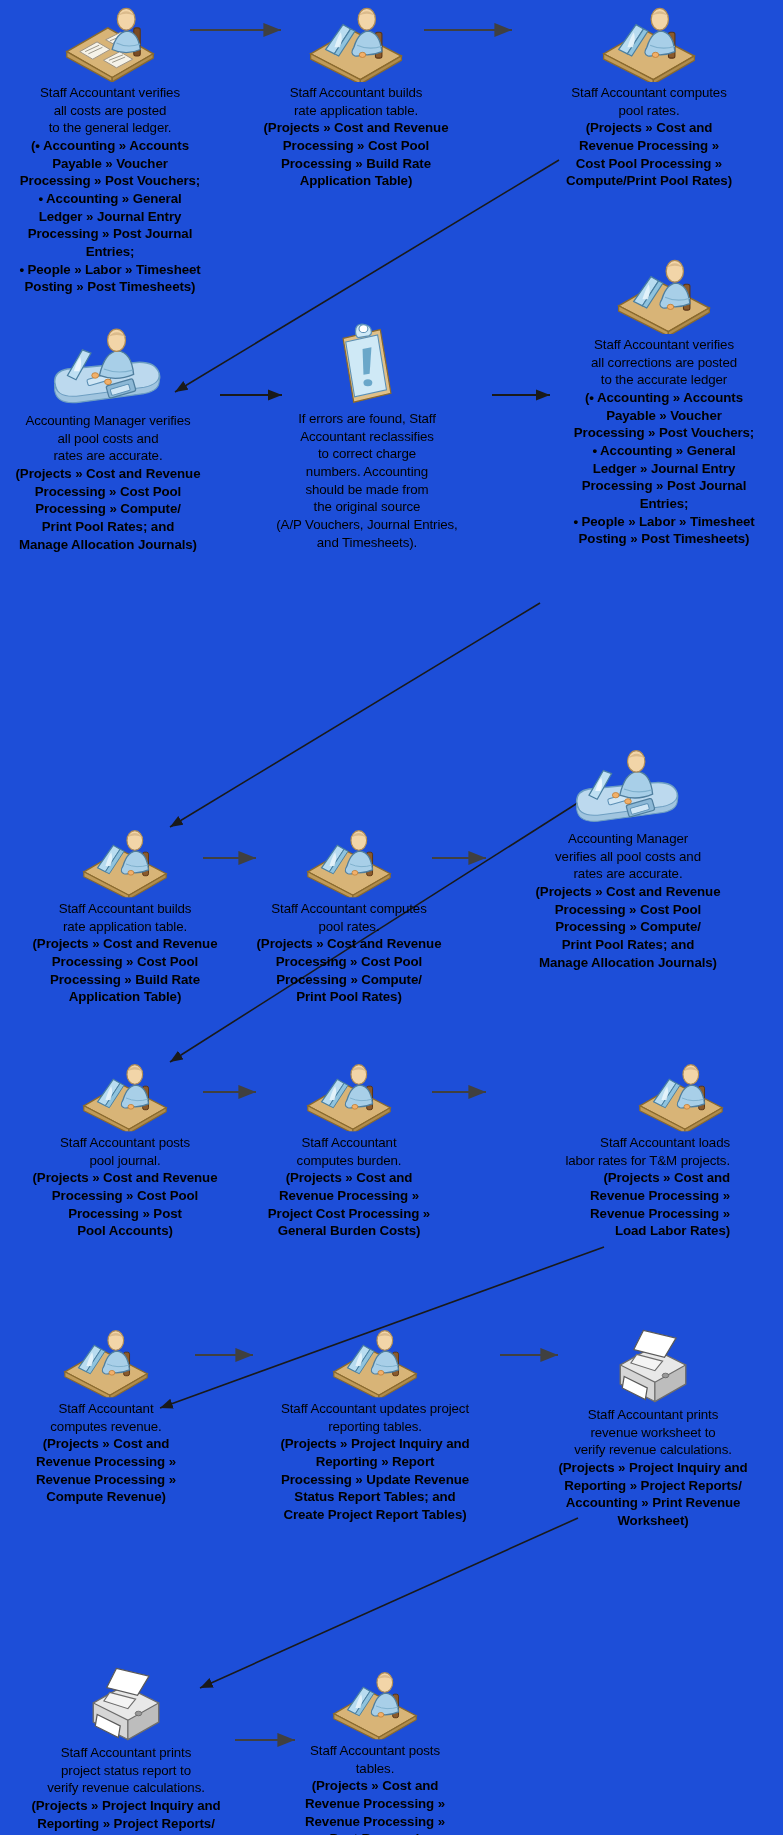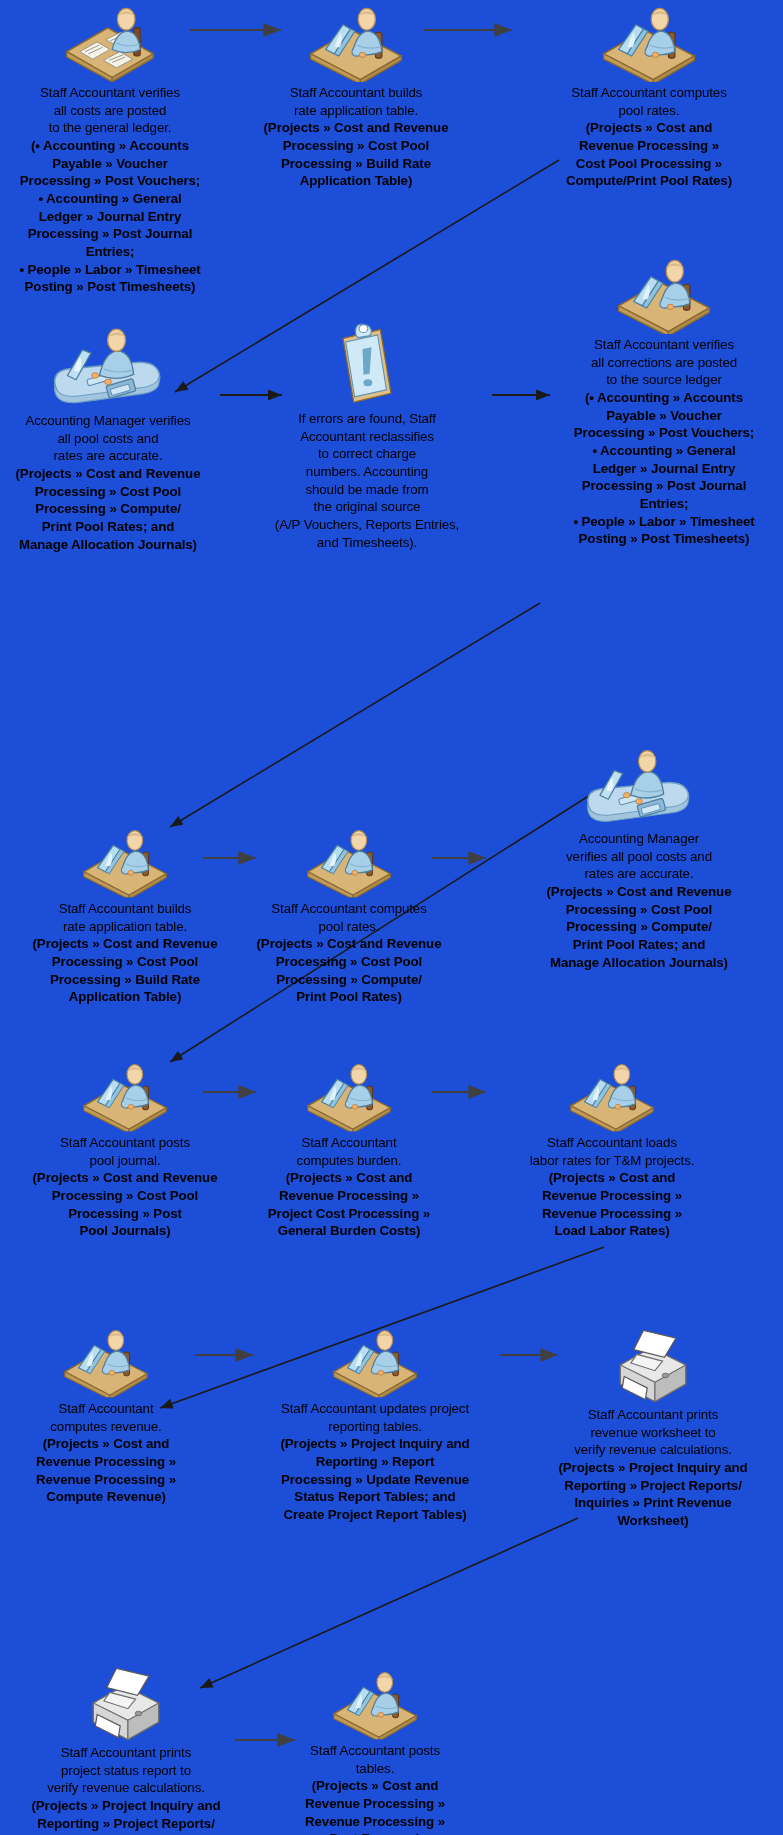--- a/index.html
+++ b/index.html
@@ -247,35 +247,35 @@
           <use href="#sym-clipboard-alert"></use>
         </svg>
     </span>
     <span class="caption">
         <div>If errors are found, Staff</div>
         <div>Accountant reclassifies</div>
         <div>to correct charge</div>
         <div>numbers. Accounting</div>
         <div>should be made from</div>
         <div>the original source</div>
-        <div>(A/P Vouchers, Reports Entries,</div>
+        <div>(A/P Vouchers, Journal Entries,</div>
         <div>and Timesheets).</div>
       </span>
   </div>
 
   <div class="node col-w-mid" style="left:546px; top:256px;">
     <span class="icon-wrap">
       <svg width="108" height="78" viewBox="0 0 100 72">
           <use href="#sym-person-computer"></use>
         </svg>
     </span>
     <span class="caption">
         <div>Staff Accountant verifies</div>
         <div>all corrections are posted</div>
-        <div>to the source ledger</div>
+        <div>to the accurate ledger</div>
         <div class="b">(• Accounting » Accounts</div>
         <div class="b">Payable » Voucher</div>
         <div class="b">Processing » Post Vouchers;</div>
         <div class="b">• Accounting » General</div>
         <div class="b">Ledger » Journal Entry</div>
         <div class="b">Processing » Post Journal</div>
         <div class="b">Entries;</div>
         <div class="b">• People » Labor » Timesheet</div>
         <div class="b">Posting » Post Timesheets)</div>
       </span>
@@ -306,21 +306,21 @@
     <span class="caption">
         <div>Staff Accountant computes</div>
         <div>pool rates.</div>
         <div class="b">(Projects » Cost and Revenue</div>
         <div class="b">Processing » Cost Pool</div>
         <div class="b">Processing » Compute/</div>
         <div class="b">Print Pool Rates)</div>
       </span>
   </div>
 
-  <div class="node col-w-mid" style="left:521px; top:748px;">
+  <div class="node col-w-mid" style="left:510px; top:748px;">
     <span class="icon-wrap">
       <svg width="124" height="80" viewBox="0 0 120 78">
           <use href="#sym-manager-desk"></use>
         </svg>
     </span>
     <span class="caption">
         <div>Accounting Manager</div>
         <div>verifies all pool costs and</div>
         <div>rates are accurate.</div>
         <div class="b">(Projects » Cost and Revenue</div>
@@ -336,41 +336,41 @@
       <svg width="98" height="72" viewBox="0 0 100 72">
           <use href="#sym-person-computer"></use>
         </svg>
     </span>
     <span class="caption">
         <div>Staff Accountant posts</div>
         <div>pool journal.</div>
         <div class="b">(Projects » Cost and Revenue</div>
         <div class="b">Processing » Cost Pool</div>
         <div class="b">Processing » Post</div>
-        <div class="b">Pool Journals)</div>
+        <div class="b">Pool Accounts)</div>
       </span>
   </div>
 
   <div class="node col-w-mid" style="left:231px; top:1060px;">
     <span class="icon-wrap">
       <svg width="98" height="72" viewBox="0 0 100 72">
           <use href="#sym-person-computer"></use>
         </svg>
     </span>
     <span class="caption">
         <div>Staff Accountant</div>
         <div>computes burden.</div>
         <div class="b">(Projects » Cost and</div>
         <div class="b">Revenue Processing »</div>
         <div class="b">Project Cost Processing »</div>
         <div class="b">General Burden Costs)</div>
       </span>
   </div>
 
-  <div class="node col-w-mid" style="left:494px; top:1060px;">
+  <div class="node col-w-mid" style="left:494px; top:1060px;text-align:right;">
     <span class="icon-wrap">
       <svg width="98" height="72" viewBox="0 0 100 72">
           <use href="#sym-person-computer"></use>
         </svg>
     </span>
     <span class="caption">
         <div>Staff Accountant loads</div>
         <div>labor rates for T&amp;M projects.</div>
         <div class="b">(Projects » Cost and</div>
         <div class="b">Revenue Processing »</div>
@@ -417,21 +417,21 @@
       <svg width="96" height="82" viewBox="0 0 100 84">
           <use href="#sym-printer"></use>
         </svg>
     </span>
     <span class="caption">
         <div>Staff Accountant prints</div>
         <div>revenue worksheet to</div>
         <div>verify revenue calculations.</div>
         <div class="b">(Projects » Project Inquiry and</div>
         <div class="b">Reporting » Project Reports/</div>
-        <div class="b">Inquiries » Print Revenue</div>
+        <div class="b">Accounting » Print Revenue</div>
         <div class="b">Worksheet)</div>
       </span>
   </div>
 
   <div class="node col-w-narrow" style="left:20px; top:1660px;">
     <span class="icon-wrap">
       <svg width="96" height="82" viewBox="0 0 100 84">
           <use href="#sym-printer"></use>
         </svg>
     </span>

